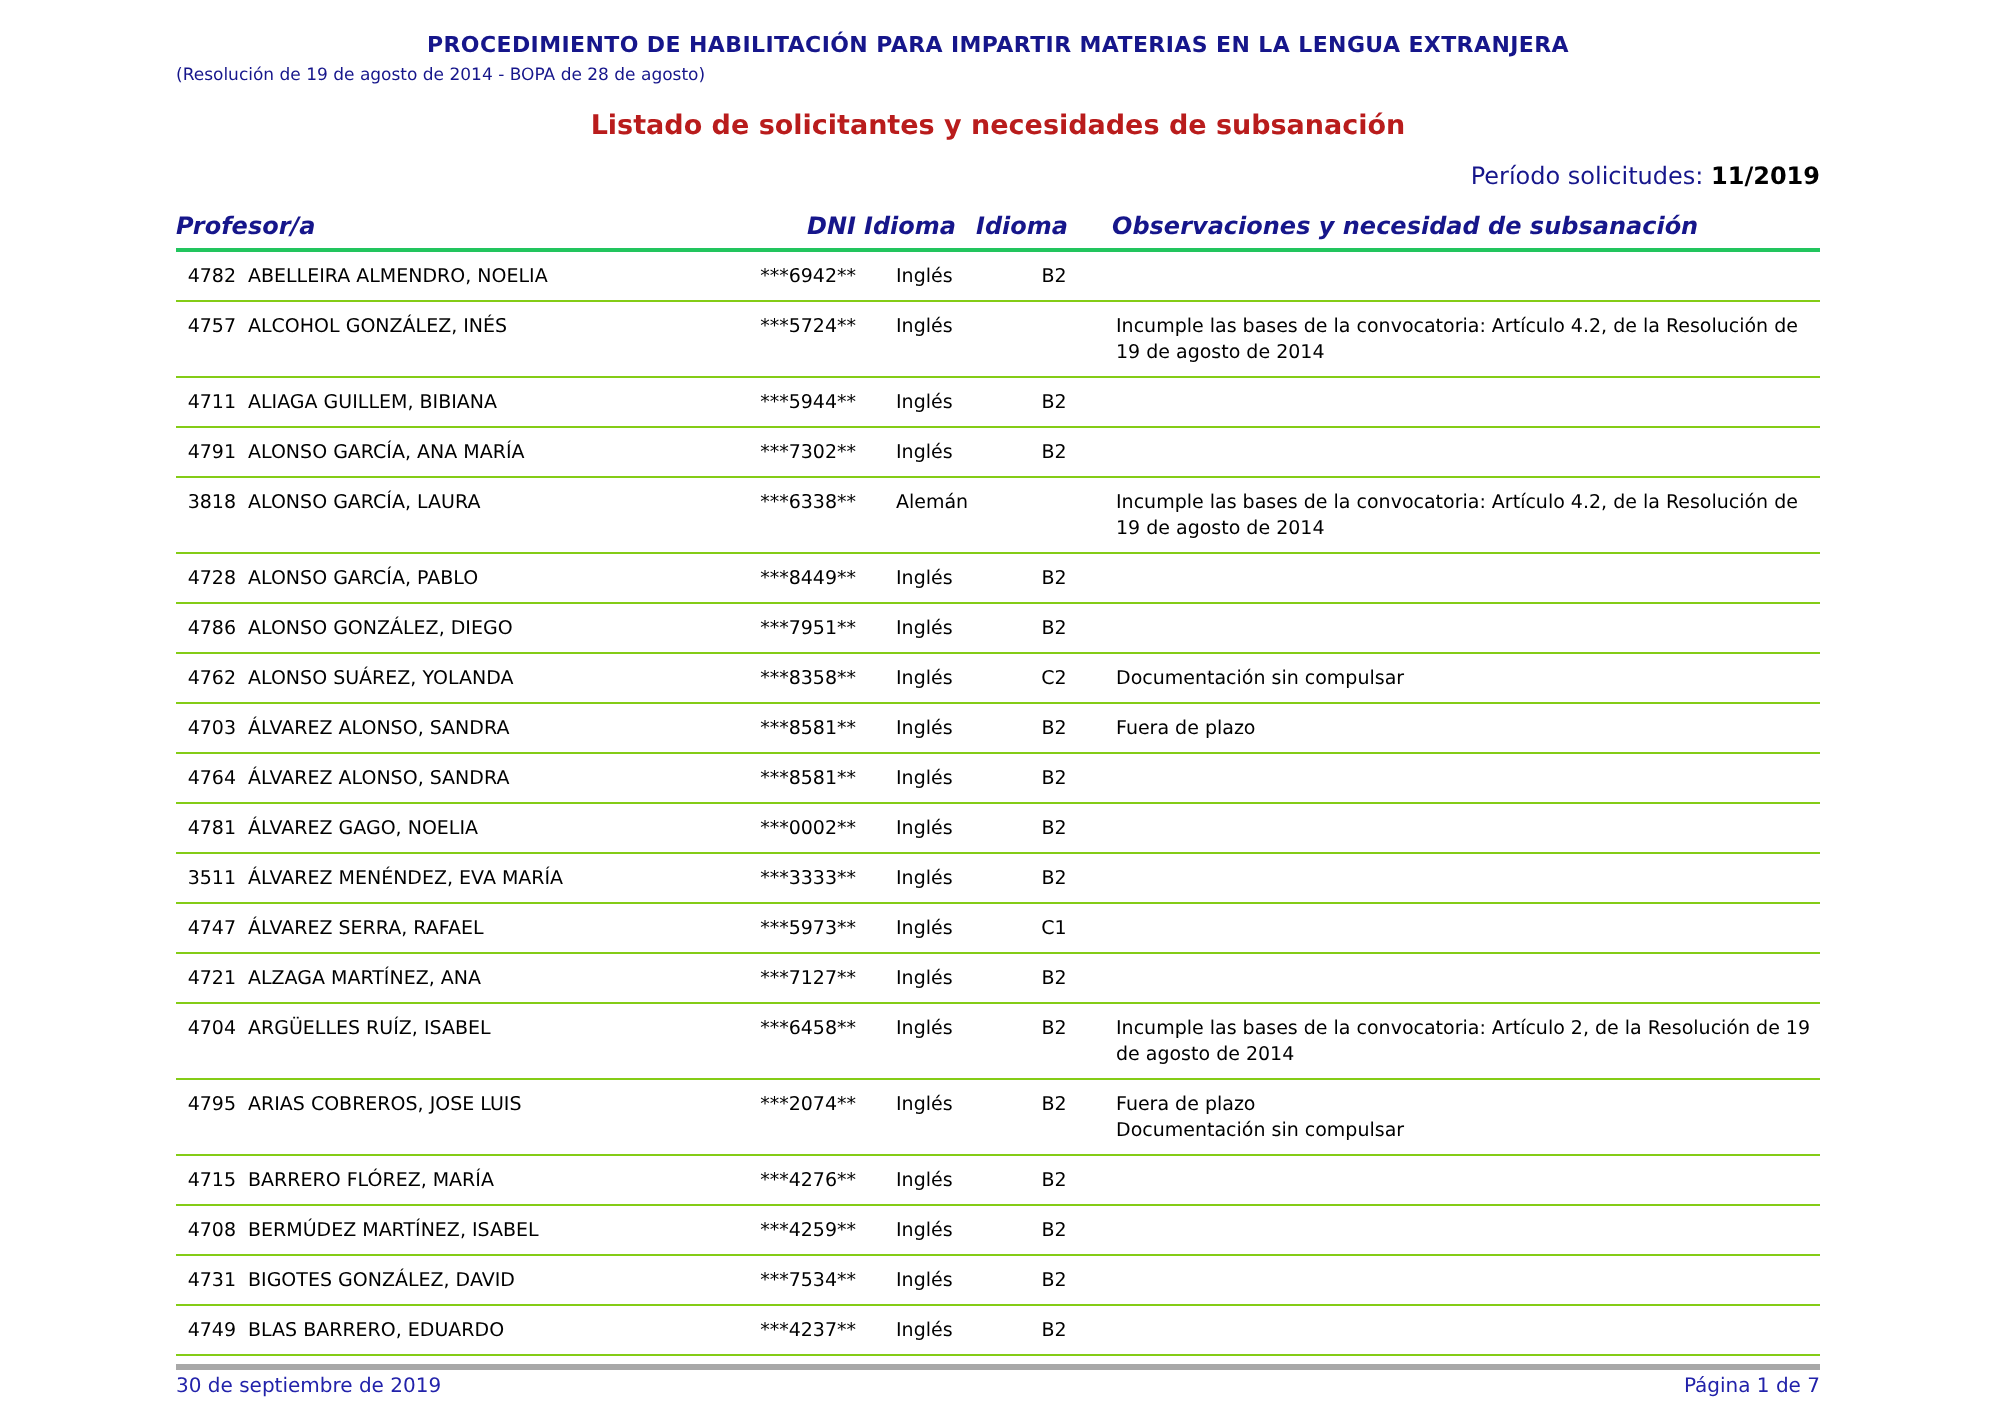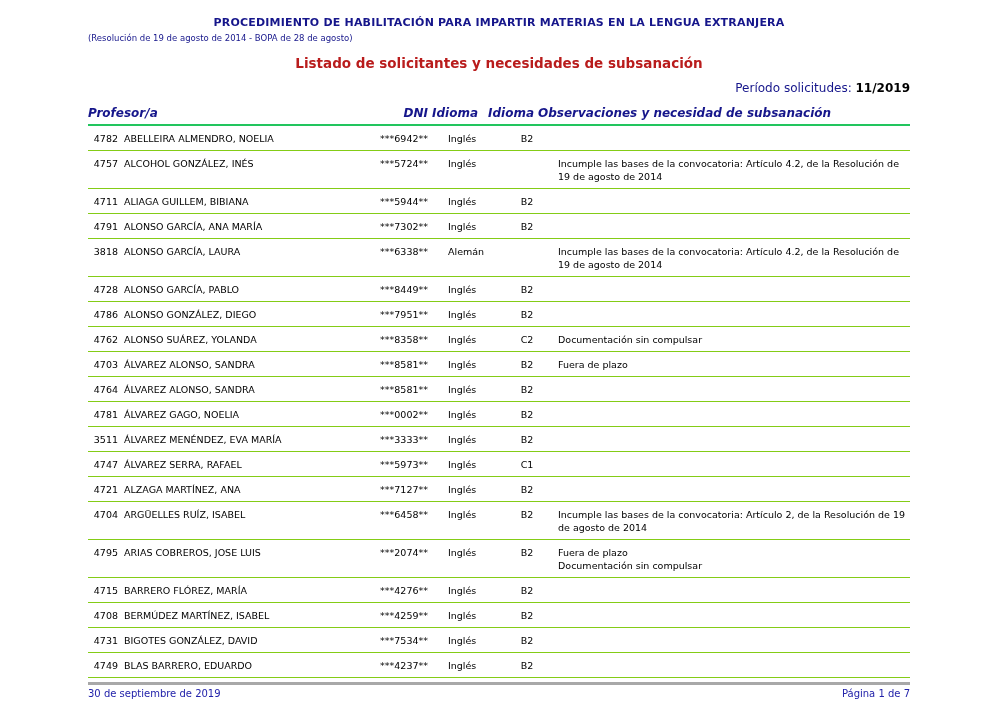--- a/index.html
+++ b/index.html
@@ -70,21 +70,21 @@
     display: flex;
     border-bottom: 1px solid #84cc16;
     padding: 6px 0 5px 0;
     font-size: 9.5px;
     line-height: 13px;
   }
   .h-prof  { width: 280px; }
   .h-dni   { width: 60px; text-align: right; }
   .h-idioma{ width: 56px; margin-left: 4px; }
   .h-nivel { width: 46px; text-align: center; }
-  .h-obs   { flex: 1; margin-left: 4px; }
+  .h-obs   { flex: 1; margin-left: 22px; }
   .c-id    { width: 30px; text-align: right; }
   .c-name  { width: 244px; margin-left: 6px; }
   .c-dni   { width: 60px; text-align: right; }
   .c-idioma{ width: 56px; margin-left: 20px; }
   .c-nivel { width: 46px; text-align: center; }
   .c-obs   { flex: 1; margin-left: 8px; white-space: pre-line; }
   .footer {
     position: absolute;
     left: 88px;
     right: 90px;

